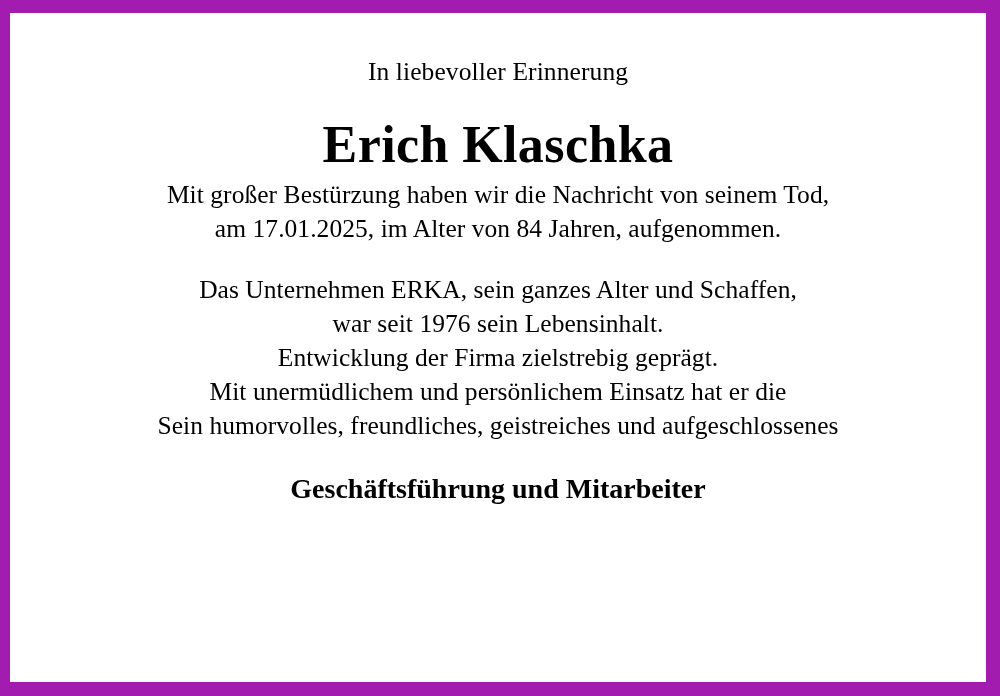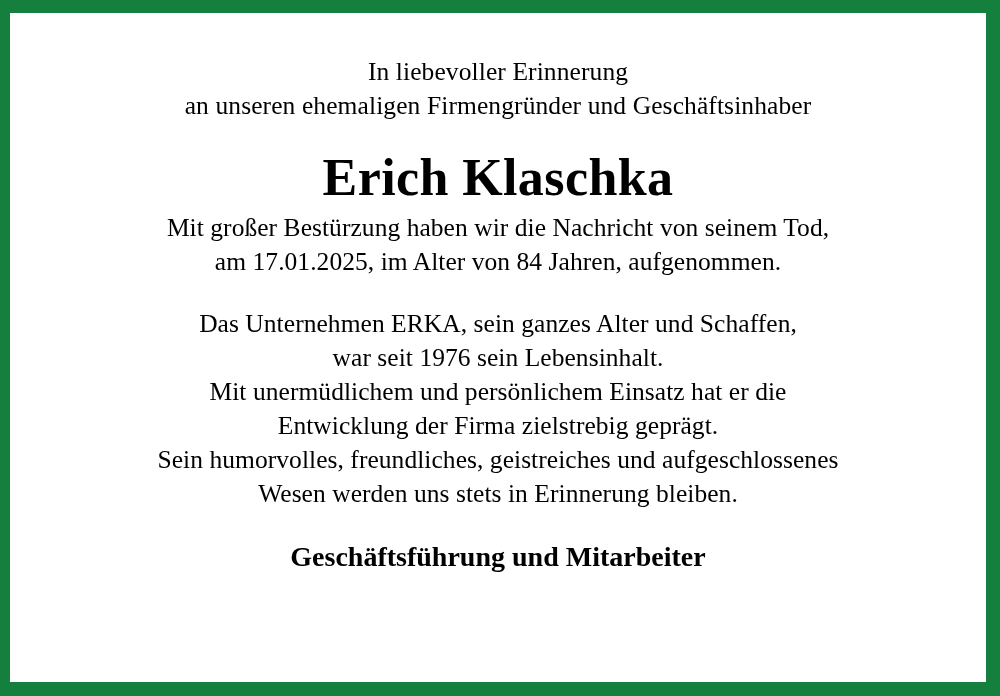--- a/index.html
+++ b/index.html
@@ -11,21 +11,21 @@
     width: 1000px;
     height: 696px;
     font-family: "Liberation Serif", serif;
     color: #000000;
     overflow: hidden;
   }
   .notice-outer {
     box-sizing: border-box;
     width: 1000px;
     height: 696px;
-    background: #15803d;
+    background: #a21caf;
     padding: 13px 14px 14px 10px;
   }
   .notice-card {
     box-sizing: border-box;
     width: 100%;
     height: 100%;
     background: #ffffff;
     padding: 42px 30px 0 30px;
     display: flex;
     flex-direction: column;
@@ -84,36 +84,34 @@
   .footer-right { text-align: right; }
 </style>
 </head>
 <body>
 
 <div class="notice-outer">
   <div class="notice-card">
 
     <div class="intro">
       <span class="intro-line-1">In liebevoller Erinnerung</span>
-      <span class="intro-line-2">an unseren ehemaligen Firmengründer und Geschäftsinhaber</span>
     </div>
 
     <div class="name">Erich Klaschka</div>
 
     <div class="block death">
       <span class="ln">Mit großer Bestürzung haben wir die Nachricht von seinem Tod,</span>
       <span class="ln">am 17.01.2025, im Alter von 84 Jahren, aufgenommen.</span>
     </div>
 
     <div class="block tribute">
       <span class="ln">Das Unternehmen ERKA, sein ganzes Alter und Schaffen,</span>
       <span class="ln">war seit 1976 sein Lebensinhalt.</span>
+      <span class="ln">Entwicklung der Firma zielstrebig geprägt.</span>
       <span class="ln">Mit unermüdlichem und persönlichem Einsatz hat er die</span>
-      <span class="ln">Entwicklung der Firma zielstrebig geprägt.</span>
       <span class="ln">Sein humorvolles, freundliches, geistreiches und aufgeschlossenes</span>
-      <span class="ln">Wesen werden uns stets in Erinnerung bleiben.</span>
     </div>
 
     <div class="signoff">Geschäftsführung und Mitarbeiter</div>
 
 
   </div>
 </div>
 
 </body></html>

